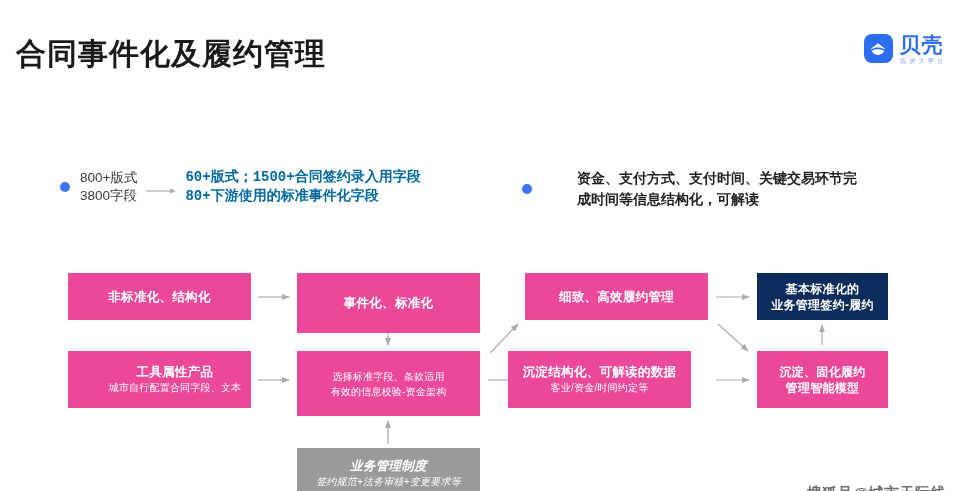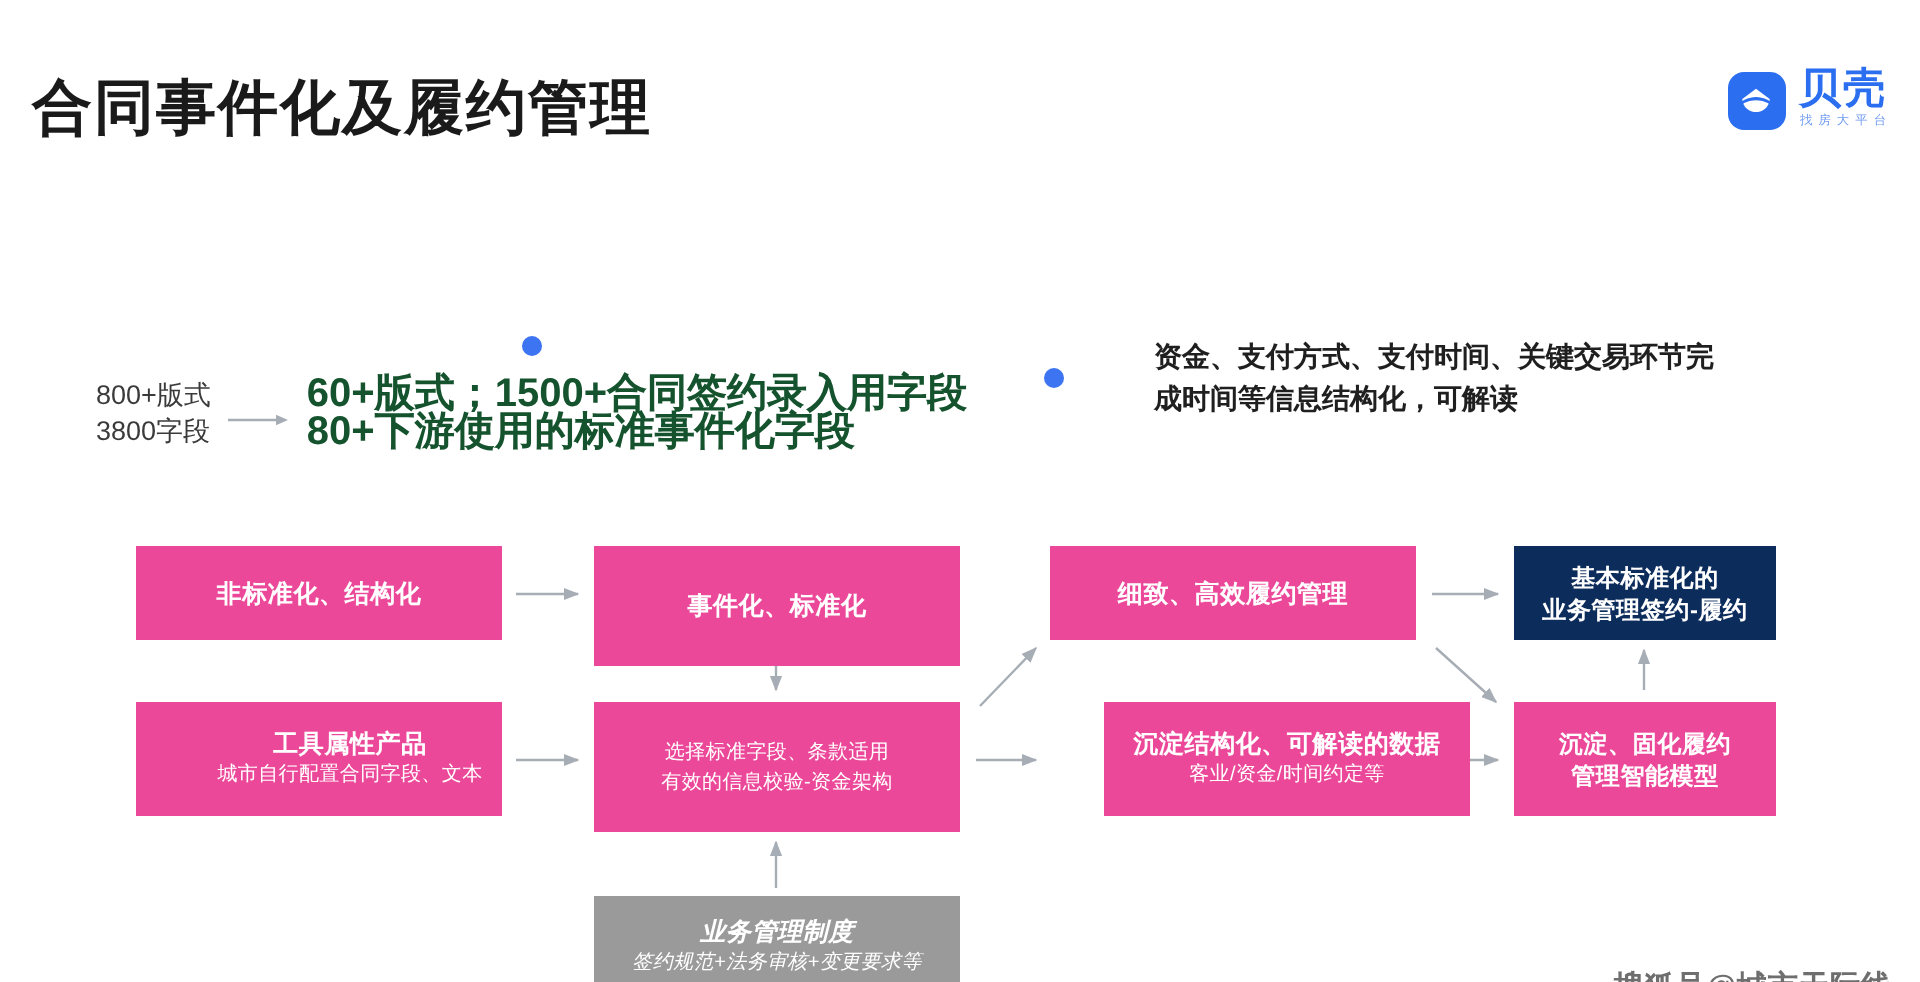--- a/index.html
+++ b/index.html
@@ -30,21 +30,21 @@
     font-weight: 700;
     letter-spacing: 1px;
     color: #1a1a1a;
     white-space: nowrap;
   }
   .brand-logo {
     position: absolute;
     right: 12px;
     top: 14px;
     display: flex;
-    align-items: flex-end;
+    align-items: flex-start;
     gap: 7px;
   }
   .brand-mark {
     width: 29px;
     height: 29px;
     border-radius: 8px;
     background: #2b6ef0;
     display: flex;
     align-items: center;
     justify-content: center;
@@ -78,21 +78,21 @@
     top: 148px;
     width: 960px;
     height: 60px;
   }
   .bullet {
     position: absolute;
     display: flex;
     align-items: center;
     gap: 10px;
   }
-  .bullet-a { left: 48px; top: 0; flex-direction: column; }
+  .bullet-a { left: 60px; top: 0; }
   .bullet-b { left: 522px; top: 0; gap: 45px; }
   .bullet-dot {
     width: 10px;
     height: 10px;
     border-radius: 50%;
     background: #3d74f2;
     flex: 0 0 auto;
   }
   .bullet-pair {
     display: flex;
@@ -104,25 +104,26 @@
     line-height: 18px;
     color: #3a3a3a;
     white-space: nowrap;
   }
   .arrow-inline {
     width: 30px;
     height: 10px;
     flex: 0 0 auto;
   }
   .bullet-to {
-    font-size: 20px;
+    font-size: 14px;
     line-height: 19px;
     font-weight: 700;
-    color: #14532d;
+    color: #0369a1;
     white-space: nowrap;
+    font-family: Liberation Mono, monospace;
   }
   .bullet-plain {
     font-size: 14px;
     line-height: 21px;
     font-weight: 700;
     color: #1f1f1f;
     max-width: 400px;
   }
 
   
@@ -171,21 +172,21 @@
   }
 
   
   #n-r1c1 { left: 68px;  top: 253px; width: 183px; height: 47px; }
   #n-r1c2 { left: 297px; top: 253px; width: 183px; height: 60px; }
   #n-r1c3 { left: 525px; top: 253px; width: 183px; height: 47px; }
   #n-r1c4 { left: 757px; top: 253px; width: 131px; height: 47px; }
 
   #n-r2c1 { left: 68px;  top: 331px; width: 183px; height: 57px; padding-left: 37px; }
   #n-r2c2 { left: 297px; top: 331px; width: 183px; height: 65px; }
-  #n-r2c3 { left: 552px; top: 331px; width: 183px; height: 57px; }
+  #n-r2c3 { left: 508px; top: 331px; width: 183px; height: 57px; }
   #n-r2c4 { left: 757px; top: 331px; width: 131px; height: 57px; }
 
   #n-r3c2 { left: 297px; top: 428px; width: 183px; height: 50px; font-style: italic; }
 
   
   .watermark {
     position: absolute;
     right: 14px;
     bottom: 8px;
     font-size: 15px;

